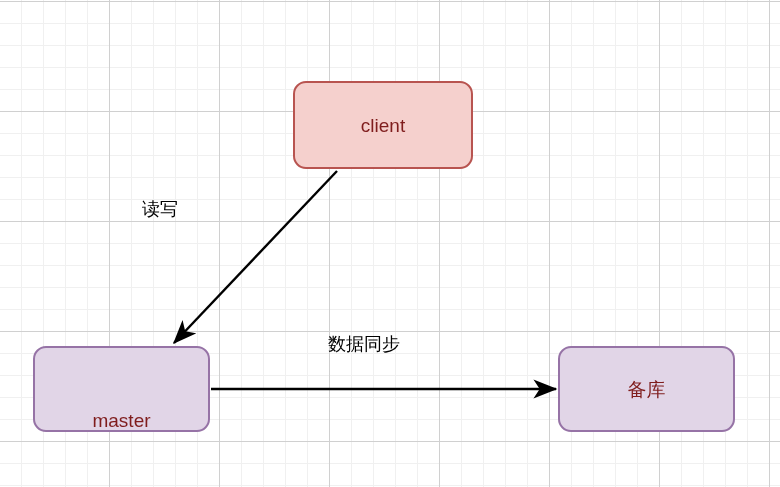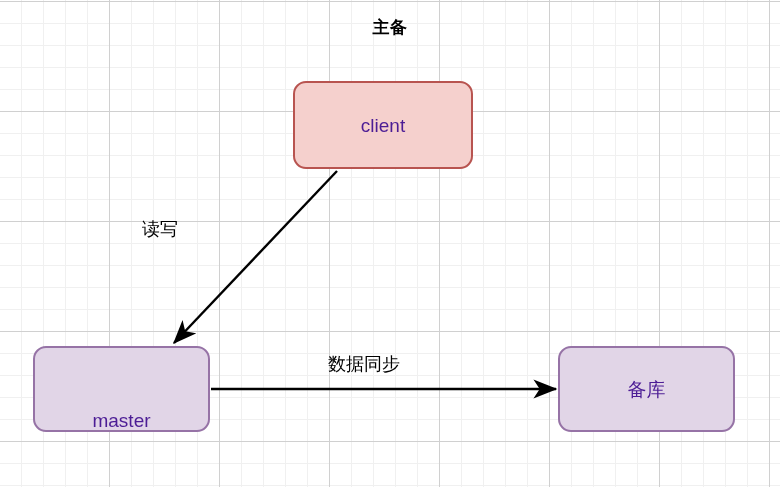--- a/index.html
+++ b/index.html
@@ -49,21 +49,21 @@
   }
 
   .node {
     position: absolute;
     box-sizing: border-box;
     border-radius: 13px;
     display: flex;
     align-items: center;
     justify-content: center;
     font-size: 19px;
-    color: #4c1d95;
+    color: #7f1d1d;
     line-height: 1;
   }
 
   .node-client {
     left: 293px;
     top: 81px;
     width: 180px;
     height: 88px;
     background: #f5d0cd;
     border: 2px solid #b85450;
@@ -96,40 +96,38 @@
     height: 487px;
     pointer-events: none;
   }
 
   .edge-label {
     position: absolute;
     font-size: 18px;
     color: #000000;
     white-space: nowrap;
     background: transparent;
-    margin-top: 20px;
   }
 
   .label-readwrite {
     left: 142px;
     top: 197px;
   }
 
   .label-sync {
     left: 328px;
     top: 332px;
     font-family: Liberation Mono, monospace;
   }
 </style>
 </head>
 <body>
 
 <div id="canvas">
 
-  <div class="diagram-title">主备</div>
 
   <svg class="edge-layer" viewBox="0 0 780 487" width="780" height="487" xmlns="http://www.w3.org/2000/svg">
     <defs>
       <marker id="arrowFilled" markerWidth="12" markerHeight="12" refX="9.4" refY="4" orient="auto" markerUnits="strokeWidth">
         <path d="M0,0 L10,4 L0,8 L2.6,4 z" fill="#000000"></path>
       </marker>
     </defs>
 
     <line x1="337" y1="171" x2="174" y2="343" stroke="#000000" stroke-width="2.4" marker-end="url(#arrowFilled)"></line>
 

